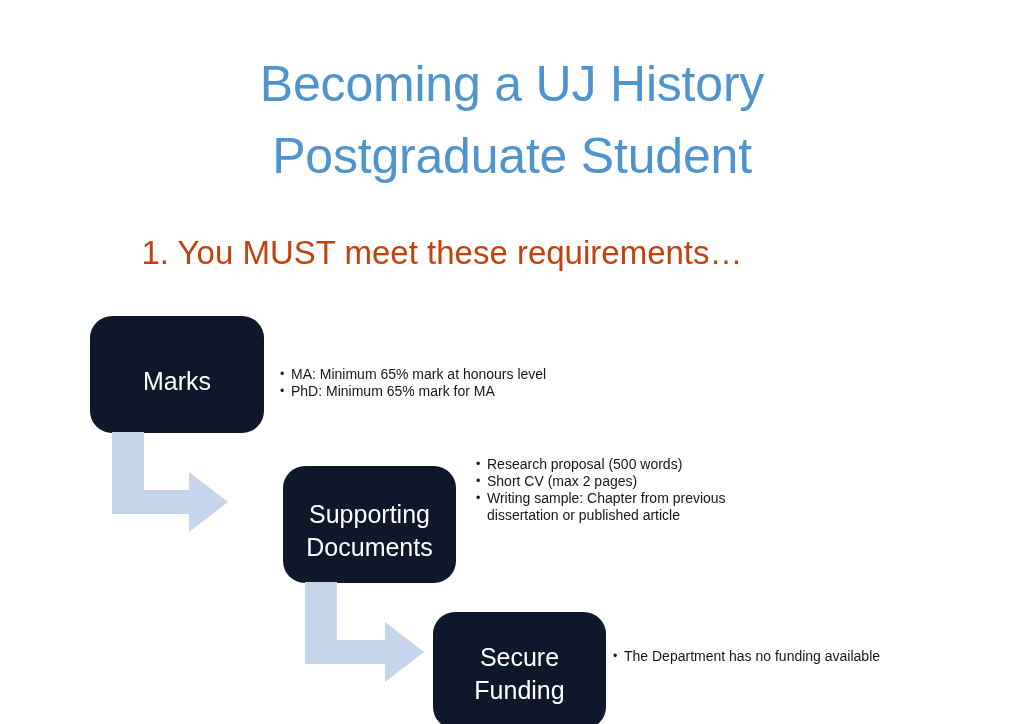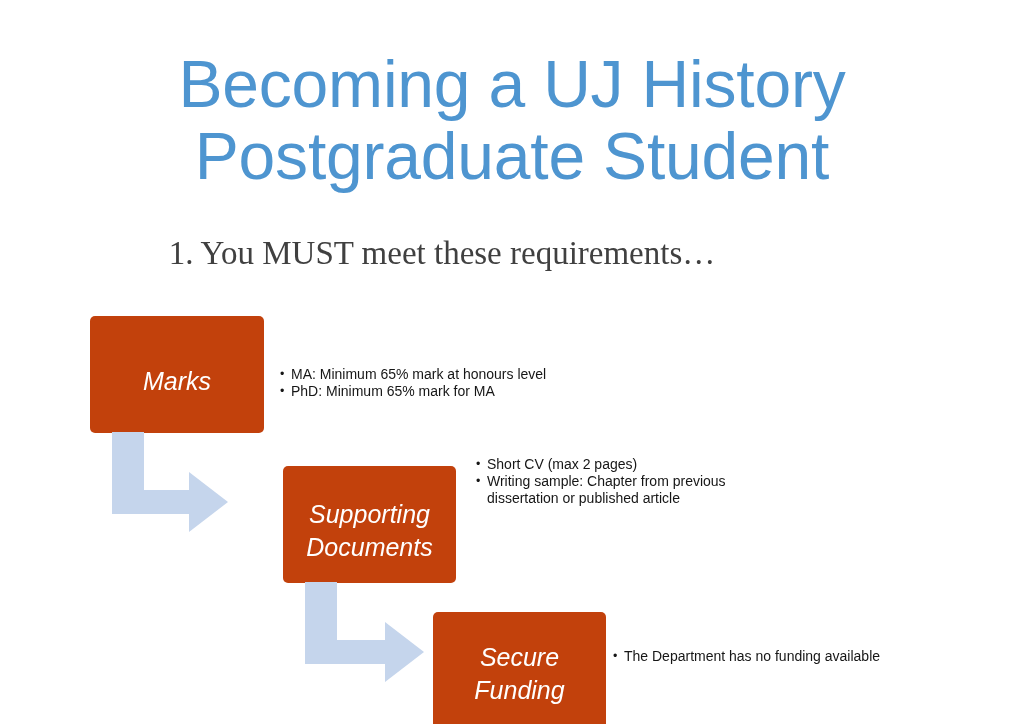--- a/index.html
+++ b/index.html
@@ -16,56 +16,54 @@
     color: #000000;
   }
 
   
   #slide-title {
     position: absolute;
     left: 0;
     top: 48px;
     width: 1024px;
     text-align: center;
-    font-size: 66px;
+    font-size: 50px;
     line-height: 72px;
     color: #4E95D0;
     font-weight: normal;
     letter-spacing: -0.2px;
     white-space: pre-line;
   }
   #slide-subtitle {
     position: absolute;
     left: 0;
     top: 230px;
     width: 884px;
     text-align: center;
     font-size: 33px;
     line-height: 46px;
-    color: #404040;
+    color: #c2410c;
     font-weight: normal;
-    font-family: Liberation Serif, serif;
   }
 
   
   .stage-box {
     position: absolute;
-    background: #c2410c;
-    border-radius: 5px;
+    background: #0f172a;
+    border-radius: 22px;
     color: #ffffff;
     display: flex;
     align-items: center;
     justify-content: center;
     text-align: center;
     font-size: 25px;
     line-height: 33px;
     font-weight: normal;
     white-space: pre-line;
     box-sizing: border-box;
-    font-style: italic;
   }
   #box-marks {
     left: 90px;
     top: 316px;
     width: 174px;
     height: 117px;
     padding-top: 14px;
   }
   #box-supporting-documents {
     left: 283px;
@@ -155,20 +153,21 @@
 </ul>
 
 <svg class="elbow-arrow" id="arrow-marks-to-docs" viewBox="0 0 125 100">
   <path d="M 6 0 L 38 0 L 38 58 L 83 58 L 83 40 L 122 70 L 83 100 L 83 82 L 6 82 Z" fill="#C5D5EC"></path>
 </svg>
 
 <div class="stage-box" id="box-supporting-documents">Supporting
 Documents</div>
 
 <ul class="bullet-list" id="bullets-supporting-documents">
+  <li>Research proposal (500 words)</li>
   <li>Short CV (max 2 pages)</li>
   <li>Writing sample: Chapter from previous
 dissertation or published article</li>
 </ul>
 
 <svg class="elbow-arrow" id="arrow-docs-to-funding" viewBox="0 0 128 100">
   <path d="M 6 0 L 38 0 L 38 58 L 86 58 L 86 40 L 125 70 L 86 100 L 86 82 L 6 82 Z" fill="#C5D5EC"></path>
 </svg>
 
 <div class="stage-box" id="box-secure-funding">Secure

